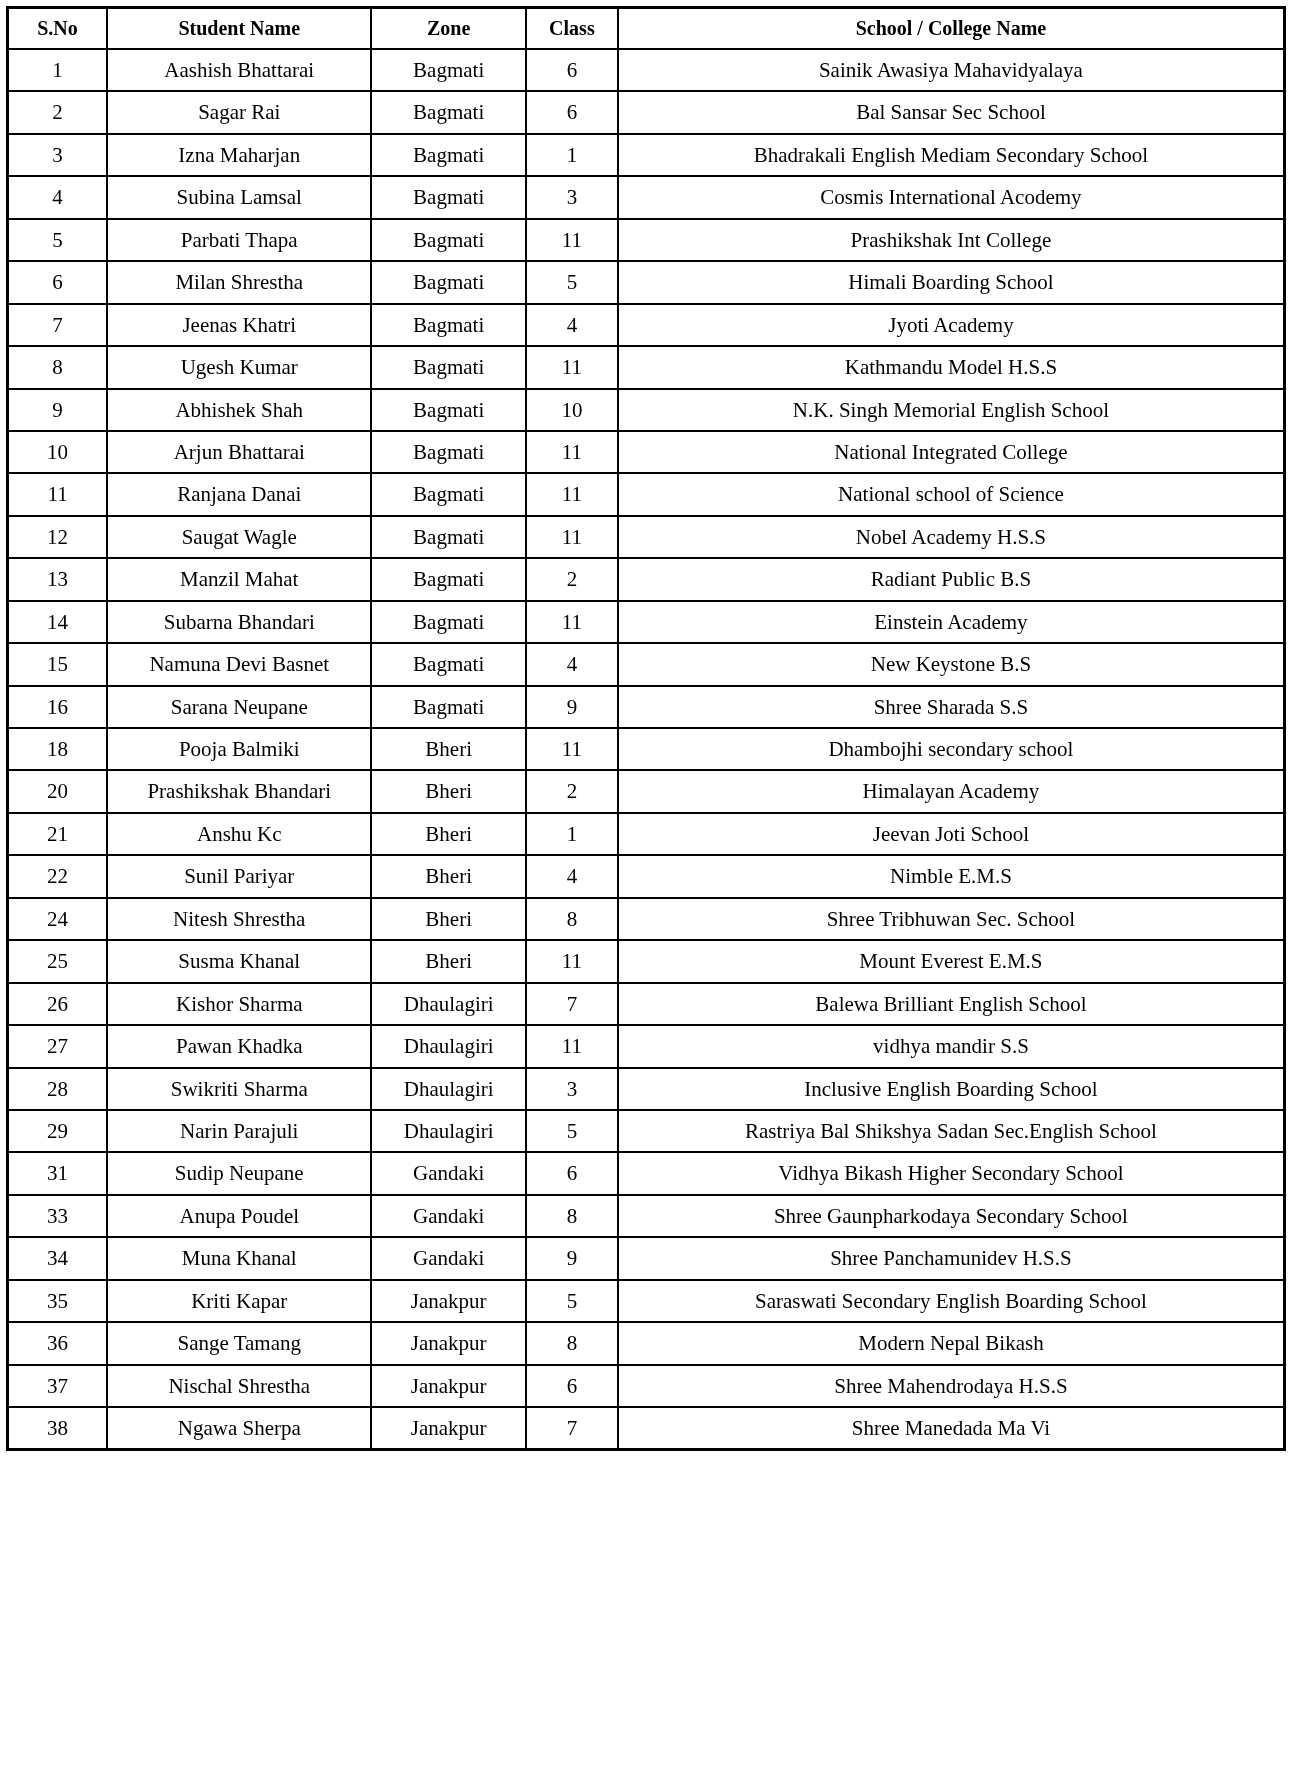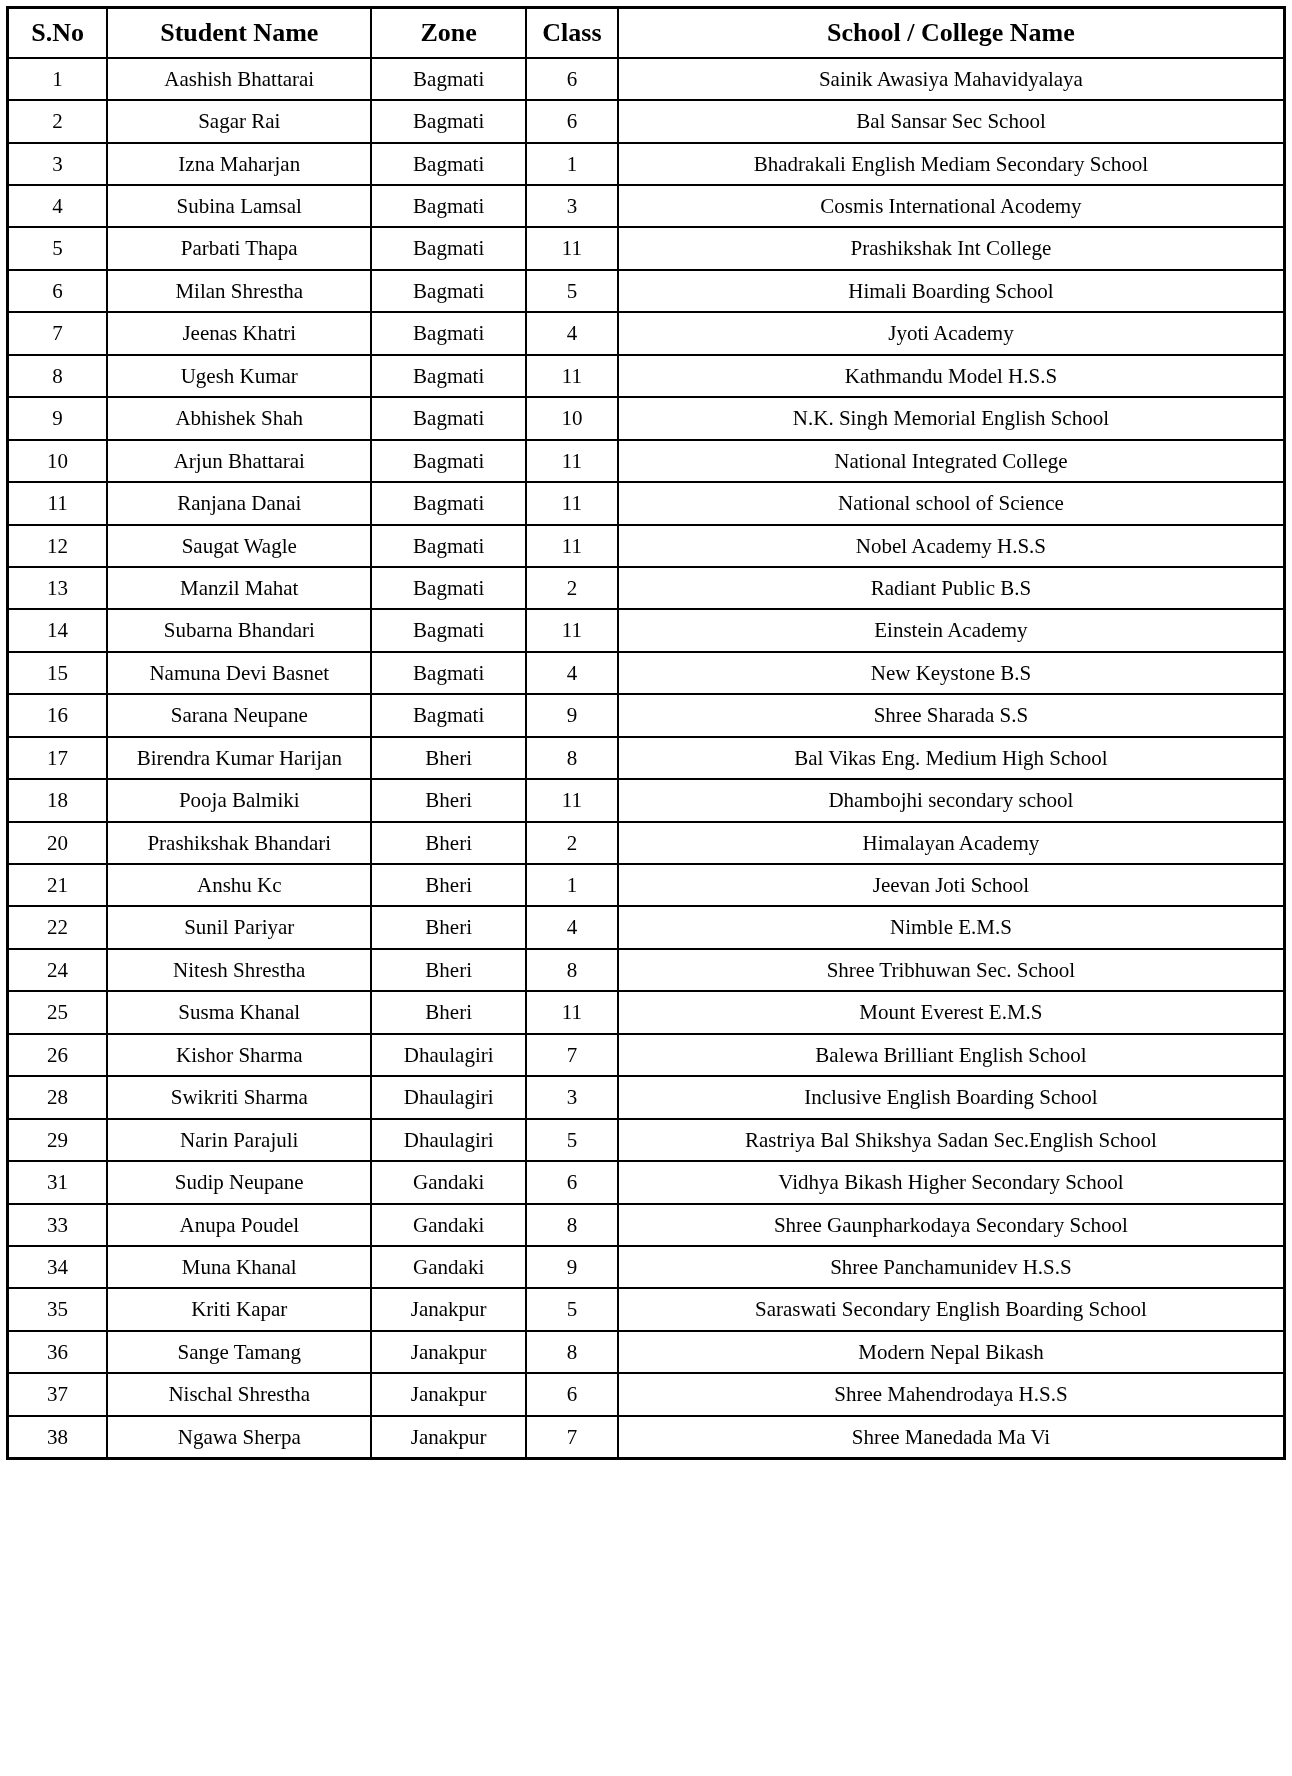--- a/index.html
+++ b/index.html
@@ -26,21 +26,21 @@
     border: 2px solid #000000;
     text-align: center;
     vertical-align: bottom;
     padding: 5px 6px;
     font-size: 21px;
     line-height: 1.45;
     word-wrap: break-word;
   }
   table.students th {
     font-weight: bold;
-    font-size: 26px;
+    font-size: 20px;
     vertical-align: middle;
   }
   col.c-sno   { width: 7.8%; }
   col.c-name  { width: 20.7%; }
   col.c-zone  { width: 12.1%; }
   col.c-class { width: 7.2%; }
   col.c-school{ width: 52.2%; }
 </style>
 </head>
 <body>
@@ -169,27 +169,20 @@
         <td>New Keystone B.S</td>
       </tr>
       <tr>
         <td>16</td>
         <td>Sarana Neupane</td>
         <td>Bagmati</td>
         <td>9</td>
         <td>Shree Sharada S.S</td>
       </tr>
       <tr>
-        <td>17</td>
-        <td>Birendra Kumar Harijan</td>
-        <td>Bheri</td>
-        <td>8</td>
-        <td>Bal Vikas Eng. Medium High School</td>
-      </tr>
-      <tr>
         <td>18</td>
         <td>Pooja Balmiki</td>
         <td>Bheri</td>
         <td>11</td>
         <td>Dhambojhi secondary school</td>
       </tr>
       <tr>
         <td>20</td>
         <td>Prashikshak Bhandari</td>
         <td>Bheri</td>
@@ -225,20 +218,27 @@
         <td>Mount Everest E.M.S</td>
       </tr>
       <tr>
         <td>26</td>
         <td>Kishor Sharma</td>
         <td>Dhaulagiri</td>
         <td>7</td>
         <td>Balewa Brilliant English School</td>
       </tr>
       <tr>
+        <td>27</td>
+        <td>Pawan Khadka</td>
+        <td>Dhaulagiri</td>
+        <td>11</td>
+        <td>vidhya mandir S.S</td>
+      </tr>
+      <tr>
         <td>28</td>
         <td>Swikriti Sharma</td>
         <td>Dhaulagiri</td>
         <td>3</td>
         <td>Inclusive English Boarding School</td>
       </tr>
       <tr>
         <td>29</td>
         <td>Narin Parajuli</td>
         <td>Dhaulagiri</td>

